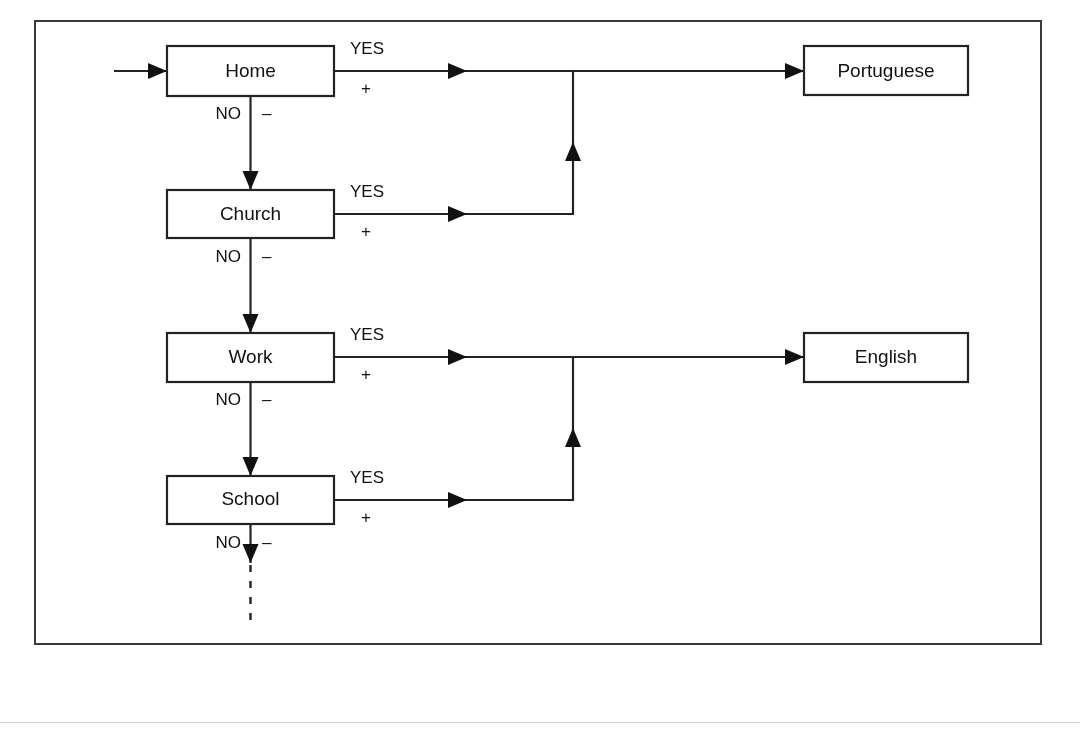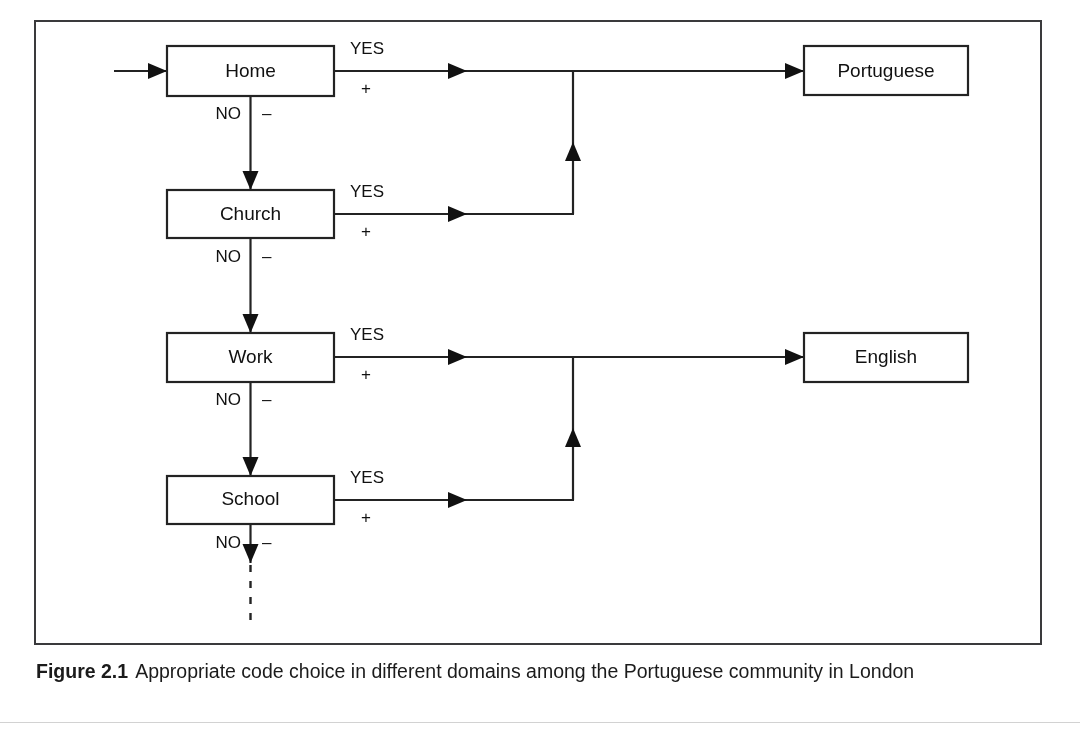--- a/index.html
+++ b/index.html
@@ -210,19 +210,16 @@
       </g>
 
       <g>
         <rect class="node-box" x="768" y="311" width="164" height="49"></rect>
         <text class="node-label" x="850" y="336">English</text>
       </g>
 
     </svg>
   </div>
 
-  <div id="figure-caption">
-    <span class="caption-figno">Figure 2.1</span><span class="caption-text">Appropriate code choice in different domains among the Portuguese community in London</span>
-  </div>
 
   <div id="page-rule"></div>
 
 </div>
 
 </body></html>

